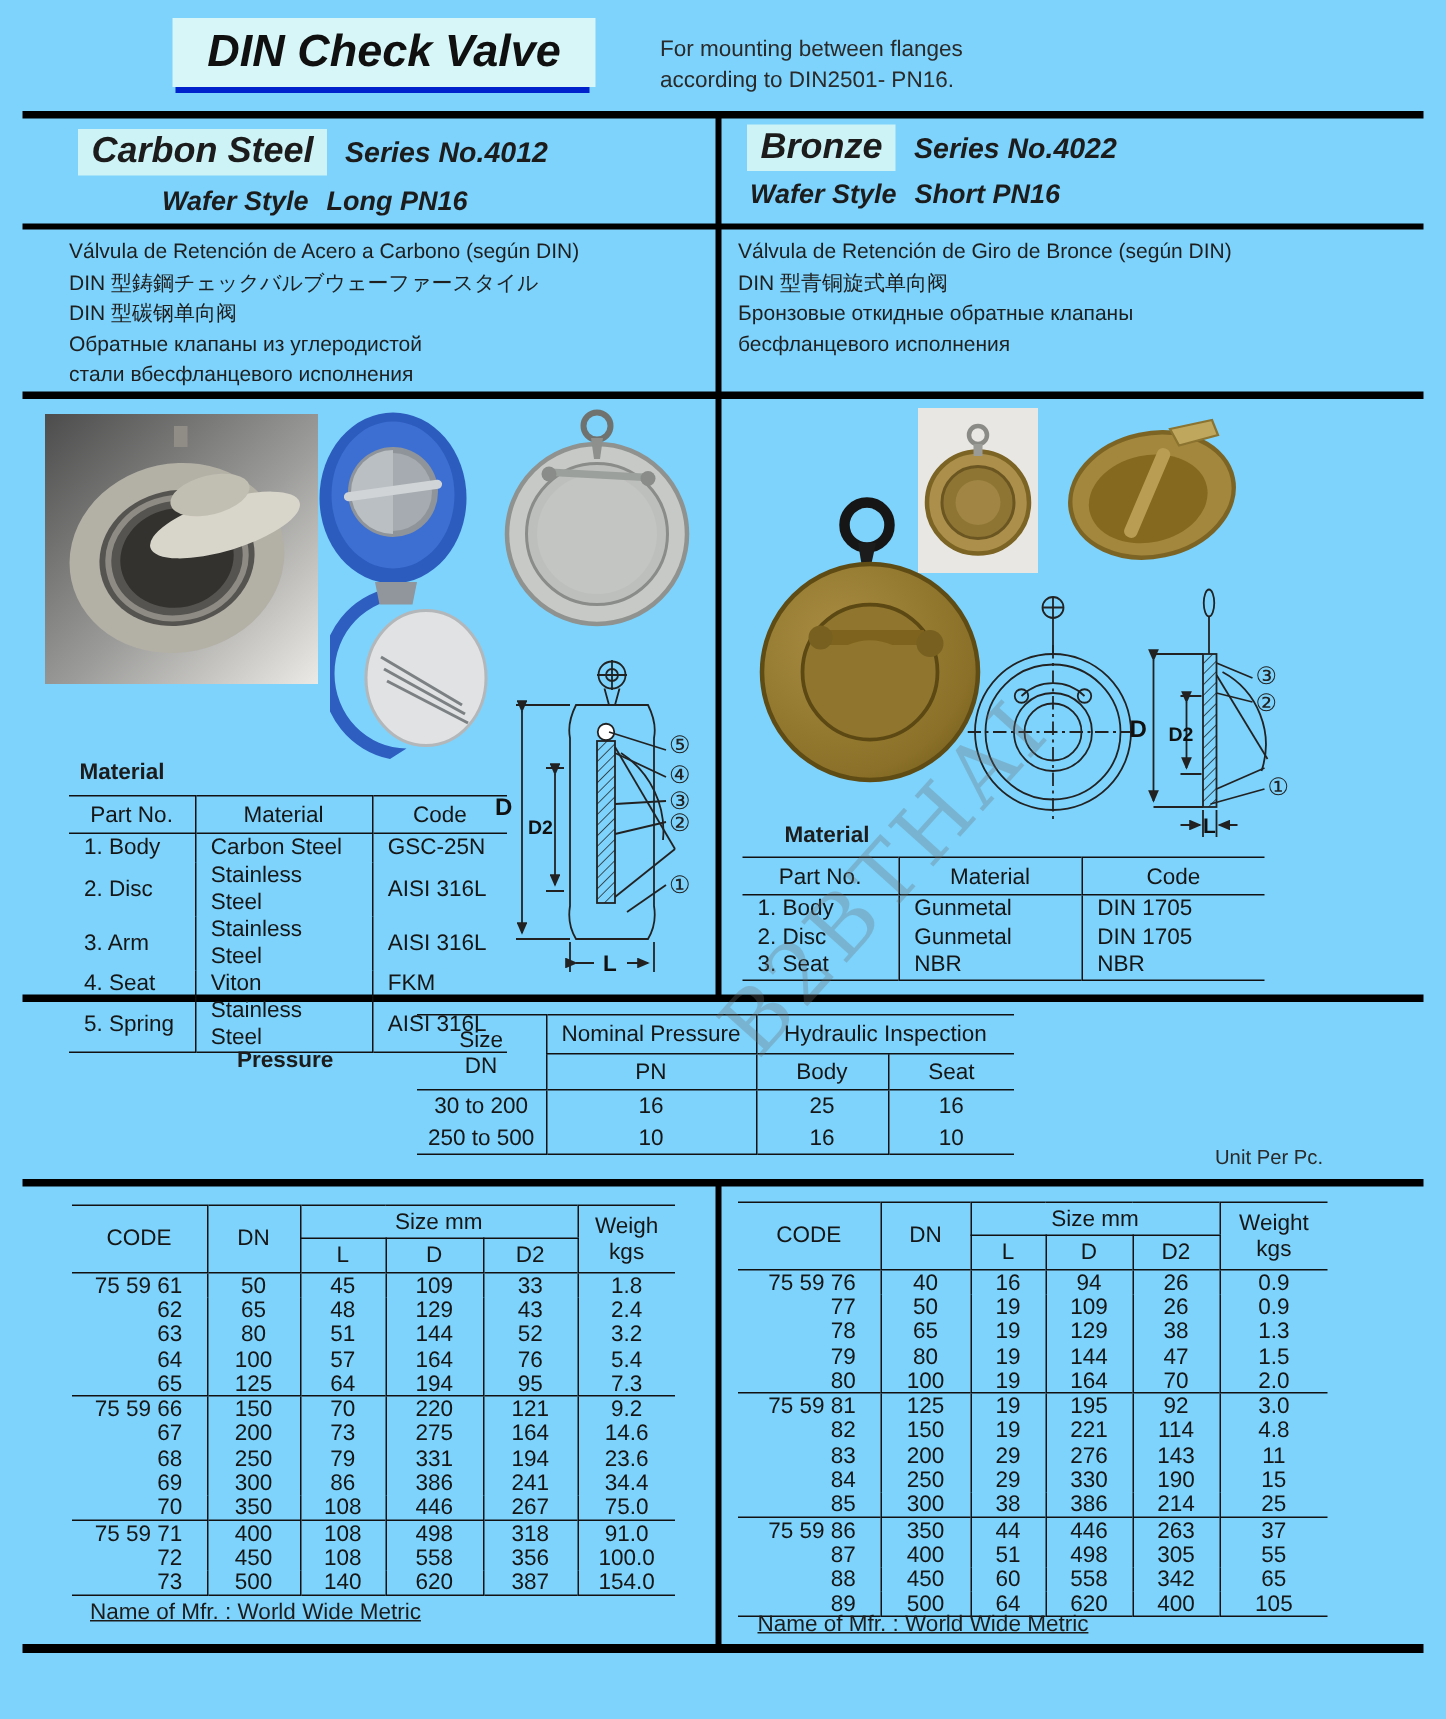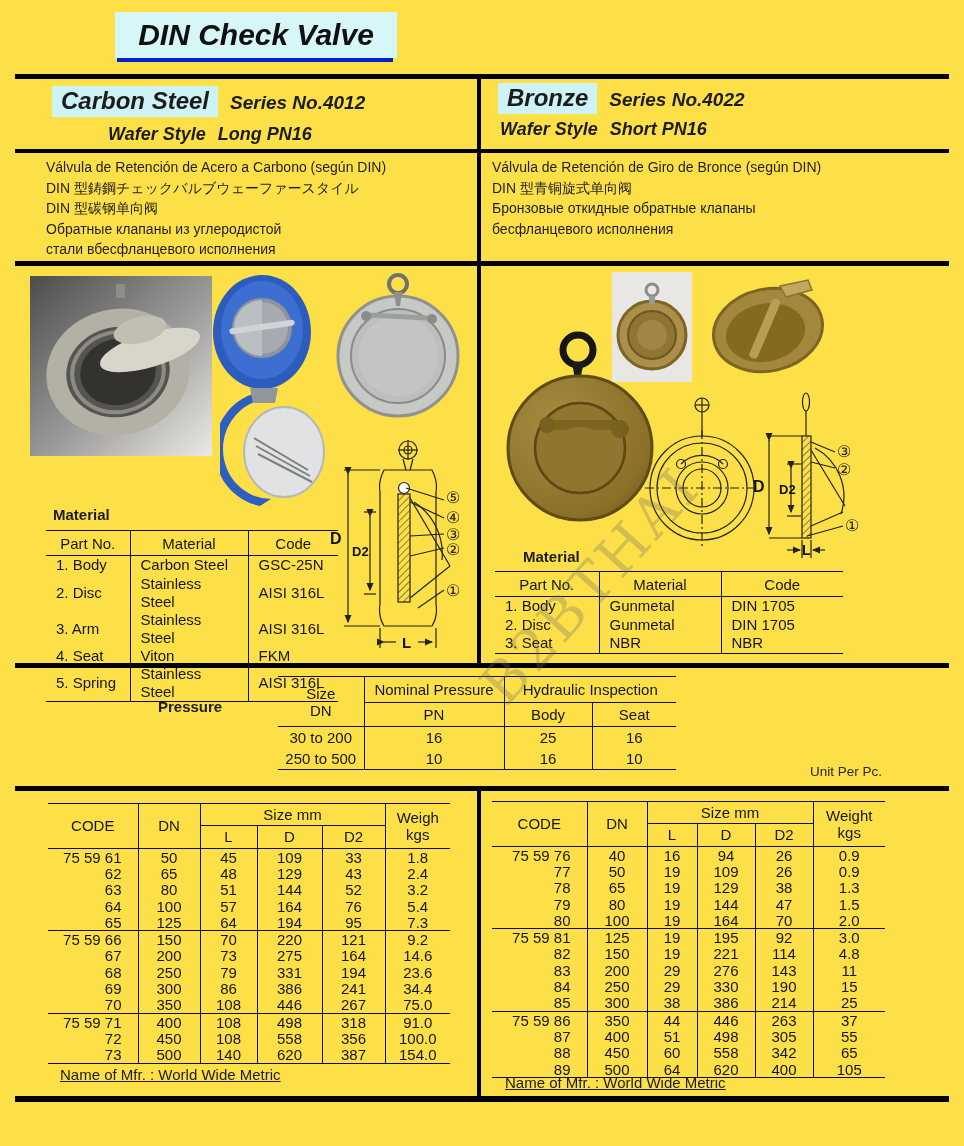--- a/index.html
+++ b/index.html
@@ -1,16 +1,16 @@
 <!DOCTYPE html>
 <html><head>
 <meta charset="utf-8">
 <style>
   html,body { margin:0; padding:0; background:#ffffff; }
-  .page { position:relative; width:964px; height:1146px; background:#fde047;
+  .page { position:relative; width:964px; height:1146px; background:#7dd3fc;
           font-family:"Liberation Sans", sans-serif; color:#1c1c1c; overflow:hidden; }
 
   .hline { position:absolute; left:15px; width:934px; background:#000; }
   .vline { position:absolute; left:477px; width:4px; background:#000; }
 
   
   .title-box { position:absolute; left:115px; top:12px; width:282px; height:46px;
                background:#d6f6f8; display:flex; align-items:center; justify-content:center;
                font:italic 700 30px "Liberation Sans", sans-serif; color:#101010; }
   .title-underline { position:absolute; left:117px; top:58px; width:276px; height:4px; background:#0022cc; }
@@ -73,20 +73,24 @@
                font-size:56px; letter-spacing:4px; color:rgba(110,110,110,0.30);
                pointer-events:none; z-index:9; }
 </style>
 </head>
 <body>
 
 <div class="page">
 
   <div class="title-box">DIN Check Valve</div>
   <div class="title-underline"></div>
+  <div class="flange-note">
+    <div>For mounting between flanges</div>
+    <div>according to DIN2501- PN16.</div>
+  </div>
 
   <div class="hline" style="top:74px; height:5px;"></div>
   <div class="hline" style="top:149px; height:4px;"></div>
   <div class="hline" style="top:261px; height:5px;"></div>
   <div class="hline" style="top:663px; height:5px;"></div>
   <div class="hline" style="top:786px; height:5px;"></div>
   <div class="hline" style="top:1096px; height:6px;"></div>
   <div class="vline" style="top:74px; height:594px;"></div>
   <div class="vline" style="top:786px; height:316px;"></div>
 

